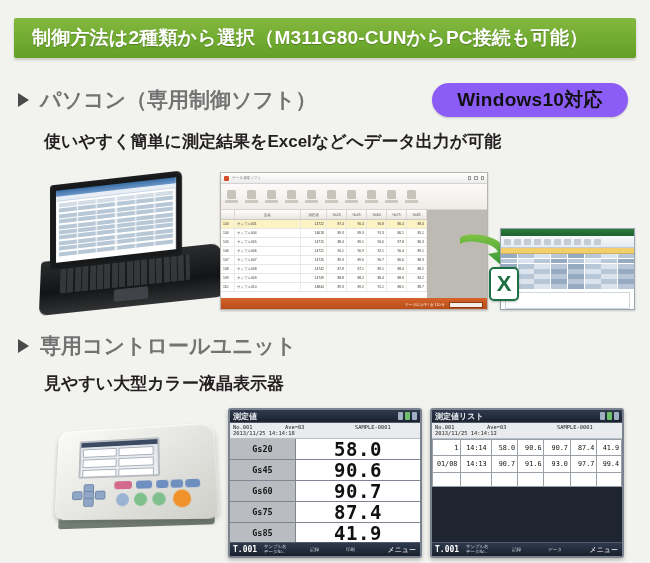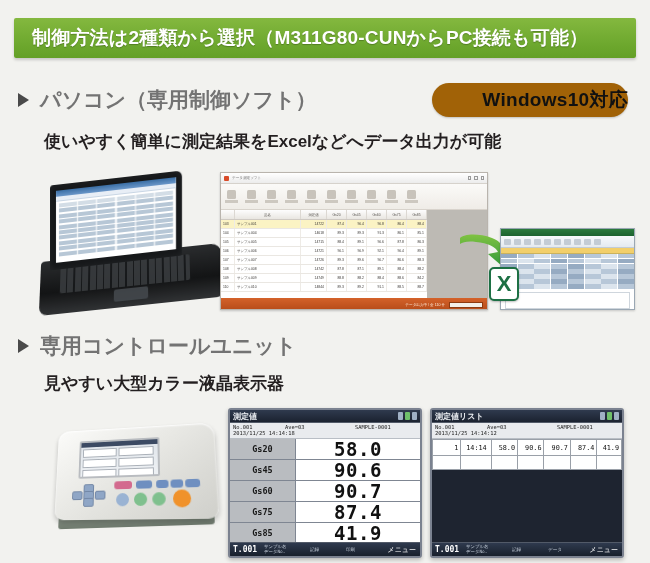--- a/index.html
+++ b/index.html
@@ -36,22 +36,22 @@
     border-top:7px solid transparent;
     border-bottom:7px solid transparent;
     margin-right:11px;
   }
   .sec-title { color:#737373; font-size:21px; font-weight:bold; white-space:nowrap; }
   .sec-sub { position:absolute; color:#231f20; font-size:17px; font-weight:bold; white-space:nowrap; }
 
   
   .win-badge {
     position:absolute; left:432px; top:83px; width:196px; height:34px;
-    background:#a16207; border-radius:17px;
-    display:flex; align-items:center; justify-content:flex-end;
+    background:#8b5cf6; border-radius:17px;
+    display:flex; align-items:center; justify-content:center;
     box-shadow:0 1px 2px rgba(0,0,0,.2);
   }
   .win-badge span { color:#111; font-size:19px; font-weight:bold; letter-spacing:.3px; }
 
   
   .laptop { position:absolute; left:36px; top:178px; width:190px; height:132px; }
   .lt-lid {
     position:absolute; left:14px; top:0px; width:132px; height:85px;
     background:#16181a; border-radius:3px 6px 2px 2px;
     transform:skewY(-6.5deg);
@@ -753,20 +753,29 @@
       <tr>
         <td>1</td>
         <td class="c">14:14</td>
         <td>58.0</td>
         <td>90.6</td>
         <td>90.7</td>
         <td>87.4</td>
         <td>41.9</td>
       </tr>
       <tr>
+        <td class="c">01/08</td>
+        <td class="c">14:13</td>
+        <td>90.7</td>
+        <td>91.6</td>
+        <td>93.0</td>
+        <td>97.7</td>
+        <td>99.4</td>
+      </tr>
+      <tr>
         <td class="blank"></td>
             <td class="blank"></td>
             <td class="blank"></td>
             <td class="blank"></td>
         <td class="blank"></td>
             <td class="blank"></td>
             <td class="blank"></td>
       </tr>
     </tbody>
       </table>

